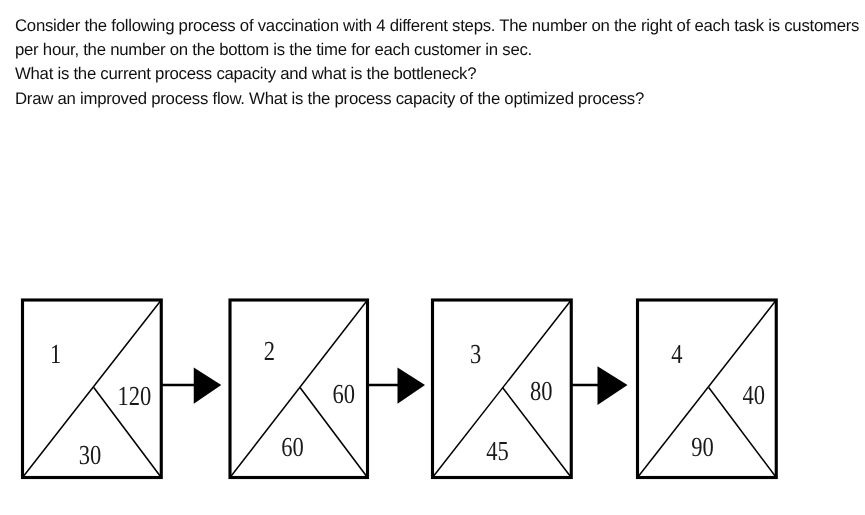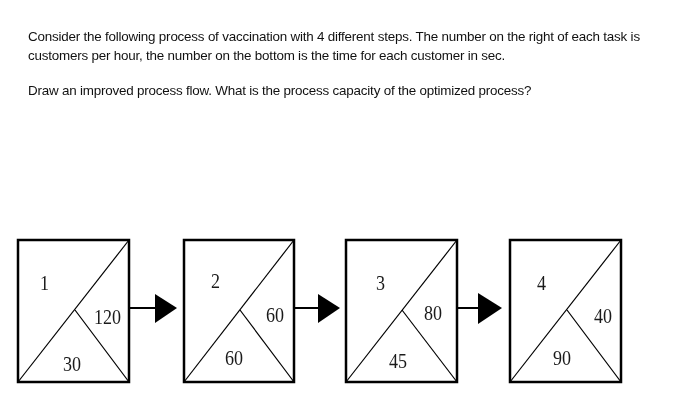--- a/index.html
+++ b/index.html
@@ -3,33 +3,34 @@
 <meta charset="utf-8">
 <style>
   html, body { margin: 0; padding: 0; background: #ffffff; }
   body { width: 692px; height: 412px; position: relative; overflow: hidden; }
   .question {
     position: absolute; left: 12px; top: 11px; width: 680px;
     font-family: "Liberation Sans", sans-serif;
     font-size: 13.4px; line-height: 19.2px; color: #111111;
     letter-spacing: -0.2px;
   }
-  .question p { margin: 16px; }
+  .question p { margin: 0; }
   .diagram { position: absolute; left: 0; top: 230px; width: 692px; height: 182px; }
   .diagram svg { position: absolute; left: 0; top: 0; }
   .num {
     position: absolute; font-family: "Liberation Serif", serif;
     font-size: 22px; color: #1a1a1a; line-height: 1; transform: scaleX(0.82); transform-origin: left top;
   }
 </style>
 </head>
 <body>
 
 <div class="question">
   <p>Consider the following process of vaccination with 4 different steps. The number on the right of each task is customers per hour, the number on the bottom is the time for each customer in sec.</p>
+  <p>What is the current process capacity and what is the bottleneck?</p>
   <p>Draw an improved process flow. What is the process capacity of the optimized process?</p>
 </div>
 
 <div class="diagram">
   <svg width="692" height="182" viewBox="0 0 692 182" xmlns="http://www.w3.org/2000/svg">
 
     <g stroke="#000" fill="none">
       <rect x="18" y="10" width="111" height="142" stroke-width="2.5"></rect>
       <line x1="18" y1="152" x2="129" y2="10" stroke-width="1.2"></line>
       <line x1="75" y1="80" x2="129" y2="152" stroke-width="1.2"></line>

